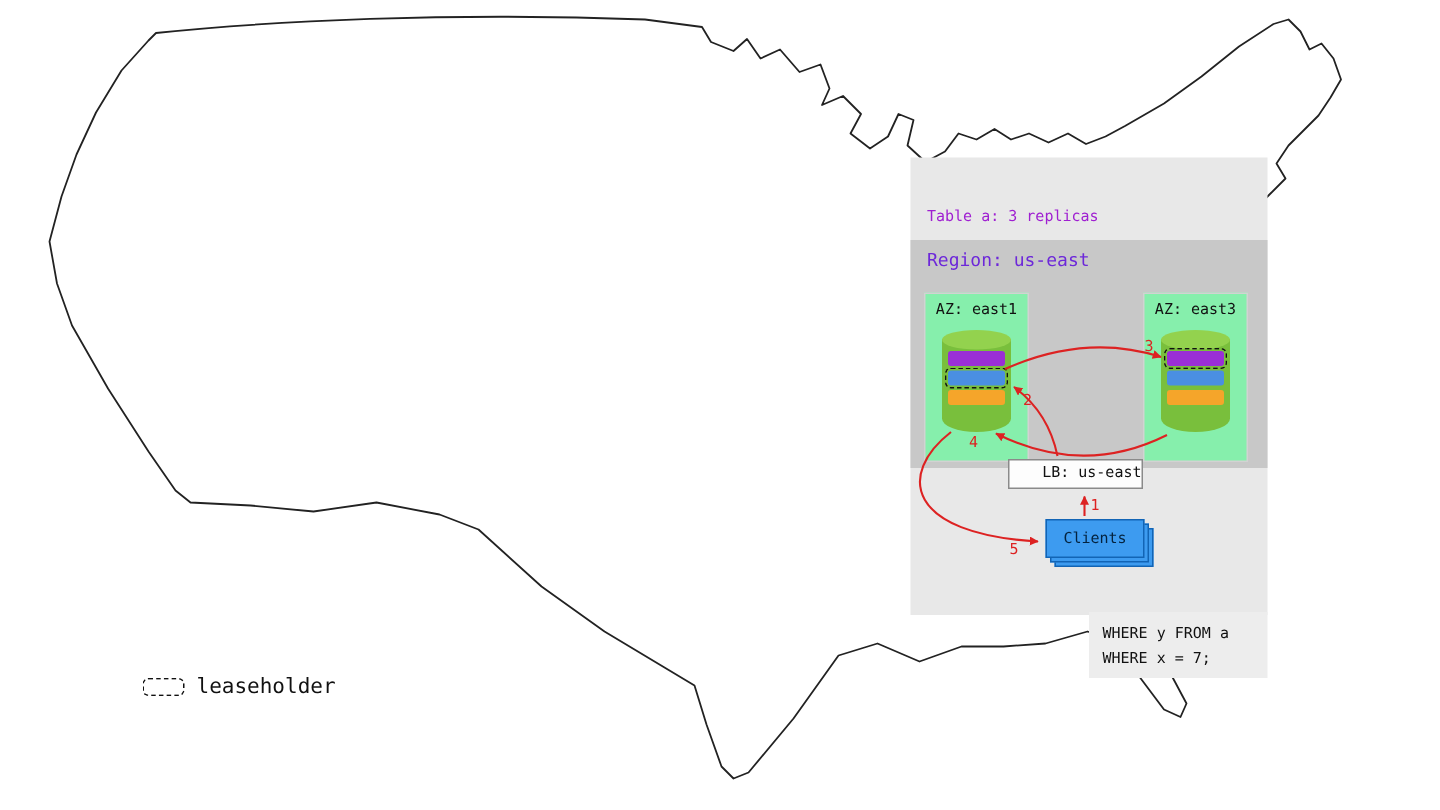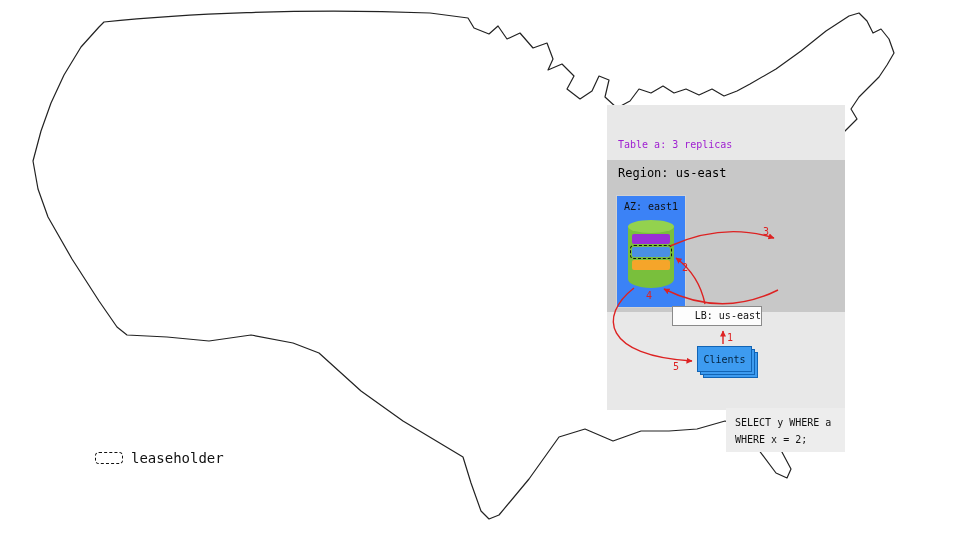--- a/index.html
+++ b/index.html
@@ -11,42 +11,42 @@
   svg.arrows  { position:absolute; left:0; top:0; pointer-events:none; }
 
   
   .panel { position:absolute; left:607px; top:105px; width:238px; height:305px; background:#e8e8e8; }
   .legend { position:absolute; left:11px; top:7px; font-size:10px; line-height:13px; white-space:pre; }
   .col-a { color:#9f1fd1; }
   .col-i { color:#4a86e8; }
   .col-b { color:#f2a03c; }
 
   .region-box { position:absolute; left:0; top:55px; width:238px; height:152px; background:#c8c8c8; }
-  .region-title { position:absolute; left:11px; top:6px; font-size:12px; color:#000000; }
+  .region-title { position:absolute; left:11px; top:6px; font-size:12px; color:#6d28d9; }
 
-  .az { position:absolute; top:35px; width:70px; height:113px; background:#3b82f6; border:1px solid #d2d2d2; box-sizing:border-box;text-decoration:underline; }
+  .az { position:absolute; top:35px; width:70px; height:113px; background:#86efac; border:1px solid #d2d2d2; box-sizing:border-box;text-decoration:underline; }
   .az1 { left:9px; } .az2 { left:82px; } .az3 { left:155px; }
   .az-label { position:absolute; top:5px; left:0; width:100%; text-align:center; font-size:10px; color:#111; }
 
   .cylinder { position:absolute; left:11px; top:24px; width:46px; height:68px; }
   .cyl-body { position:absolute; left:0; top:6px; width:46px; height:62px; background:#79bf3c;
               border-radius:0 0 23px 23px / 0 0 9px 9px; }
   .cyl-top  { position:absolute; left:0; top:0; width:46px; height:13px; background:#93d24e; border-radius:50%; }
   .band { position:absolute; left:4px; width:38px; height:10px; border-radius:2px; }
   .band-a { top:14px; background:#9a2fd6; }
   .band-i { top:27px; background:#4a8fe2; }
   .band-b { top:40px; background:#f5a52a; }
   .lease  { outline:1.6px dashed #111; outline-offset:1px; }
 
   .lb-box { position:absolute; left:65px; top:201px; width:90px; height:20px; background:#fdfdfd;
             border:1px solid #8a8a8a; box-sizing:border-box; text-align:right;
             font-size:10px; line-height:18px; color:#111; }
 
   .clients { position:absolute; left:90px; top:241px; width:62px; height:33px; }
-  .client-layer { position:absolute; width:55px; height:26px; background:#3d9bf0; border:1px solid #1264b5; box-sizing:border-box; }
+  .client-layer { position:absolute; width:66px; height:26px; background:#3d9bf0; border:1px solid #1264b5; box-sizing:border-box; }
   .client-layer.l3 { left:6px; top:6px; }
   .client-layer.l2 { left:3px; top:3px; }
   .client-layer.l1 { left:0; top:0; display:flex; align-items:center; justify-content:center; font-size:10px; color:#04233f; }
 
   .step { position:absolute; color:#dd2222; font-size:10px; }
   .s1 { left:727px; top:332px; }
   .s2 { left:682px; top:262px; }
   .s3 { left:763px; top:226px; }
   .s4 { left:646px; top:290px; }
   .s5 { left:673px; top:361px; }
@@ -97,20 +97,30 @@
         <div class="cylinder">
           <div class="cyl-body"></div>
           <div class="cyl-top"></div>
           <div class="band band-a"></div>
           <div class="band band-i lease"></div>
           <div class="band band-b"></div>
         </div>
       </div>
 
 
+      <div class="az az3">
+        <div class="az-label">AZ: east3</div>
+        <div class="cylinder">
+          <div class="cyl-body"></div>
+          <div class="cyl-top"></div>
+          <div class="band band-a lease"></div>
+          <div class="band band-i"></div>
+          <div class="band band-b"></div>
+        </div>
+      </div>
     </div>
 
     <div class="lb-box">LB: us-east</div>
 
     <div class="clients">
       <div class="client-layer l3"></div>
       <div class="client-layer l2"></div>
       <div class="client-layer l1">
         <span>Clients</span>
       </div>
@@ -132,22 +142,22 @@
     </g>
   </svg>
 
   <div class="step s1">1</div>
   <div class="step s2">2</div>
   <div class="step s3">3</div>
   <div class="step s4">4</div>
   <div class="step s5">5</div>
 
   <div class="sql-box">
-    <div class="sql-line">SELECT y WHERE a</div>
-    <div class="sql-line">WHERE x = 2;</div>
+    <div class="sql-line">WHERE y FROM a</div>
+    <div class="sql-line">WHERE x = 7;</div>
   </div>
 
   <div class="lease-legend">
     <span class="lease-swatch"></span>
     <span class="lease-label">leaseholder</span>
   </div>
 
 </div>
 
 </body></html>

